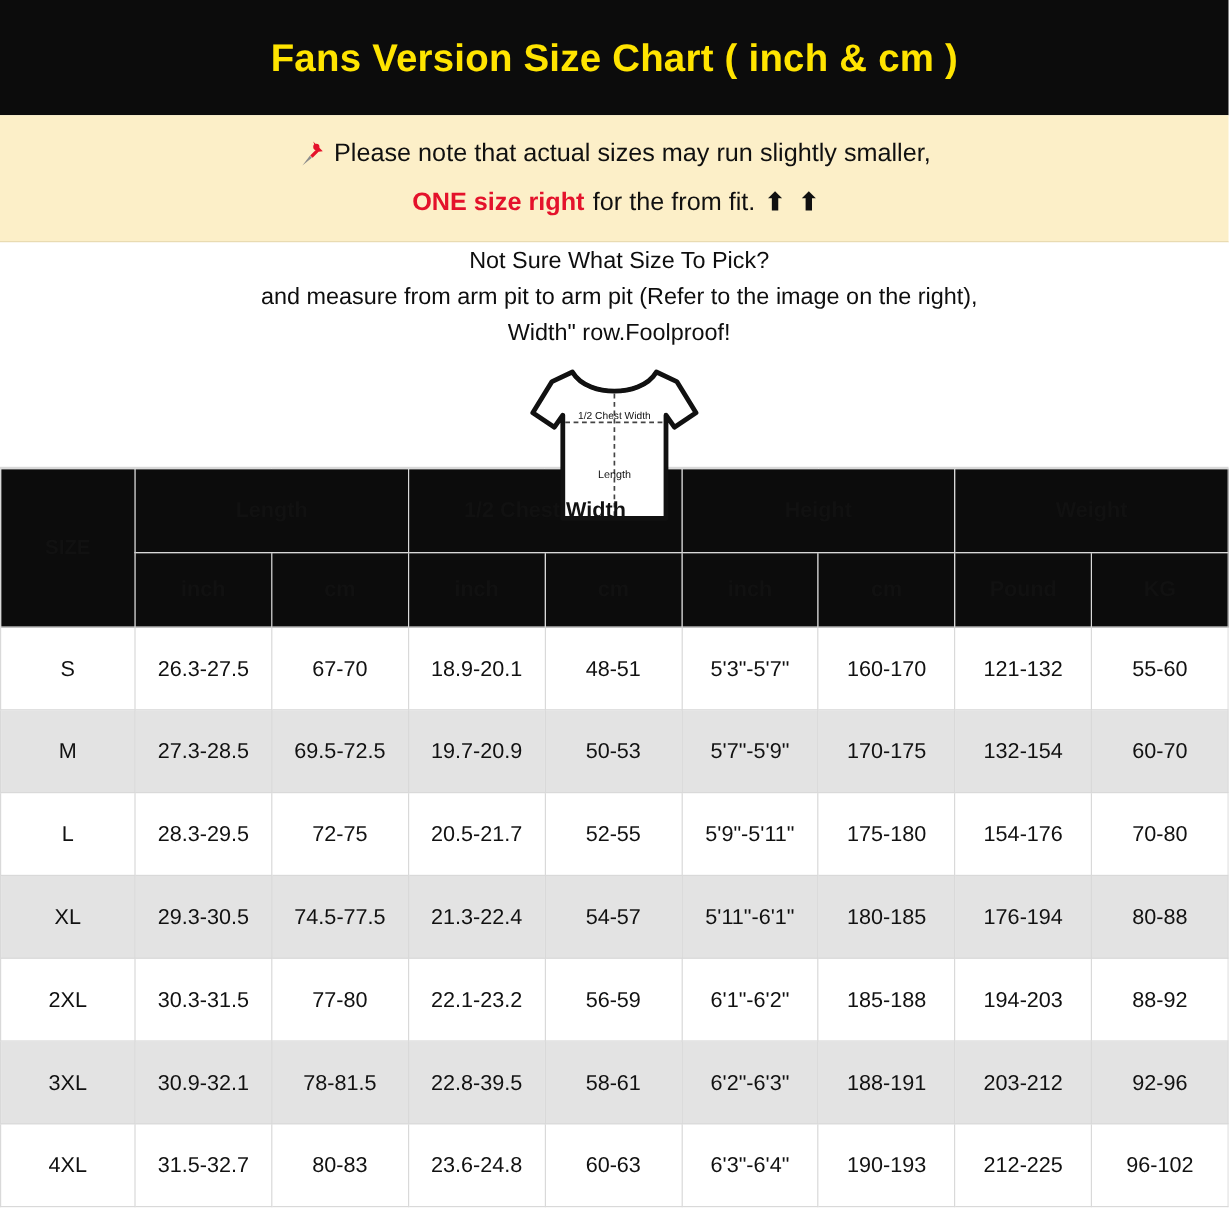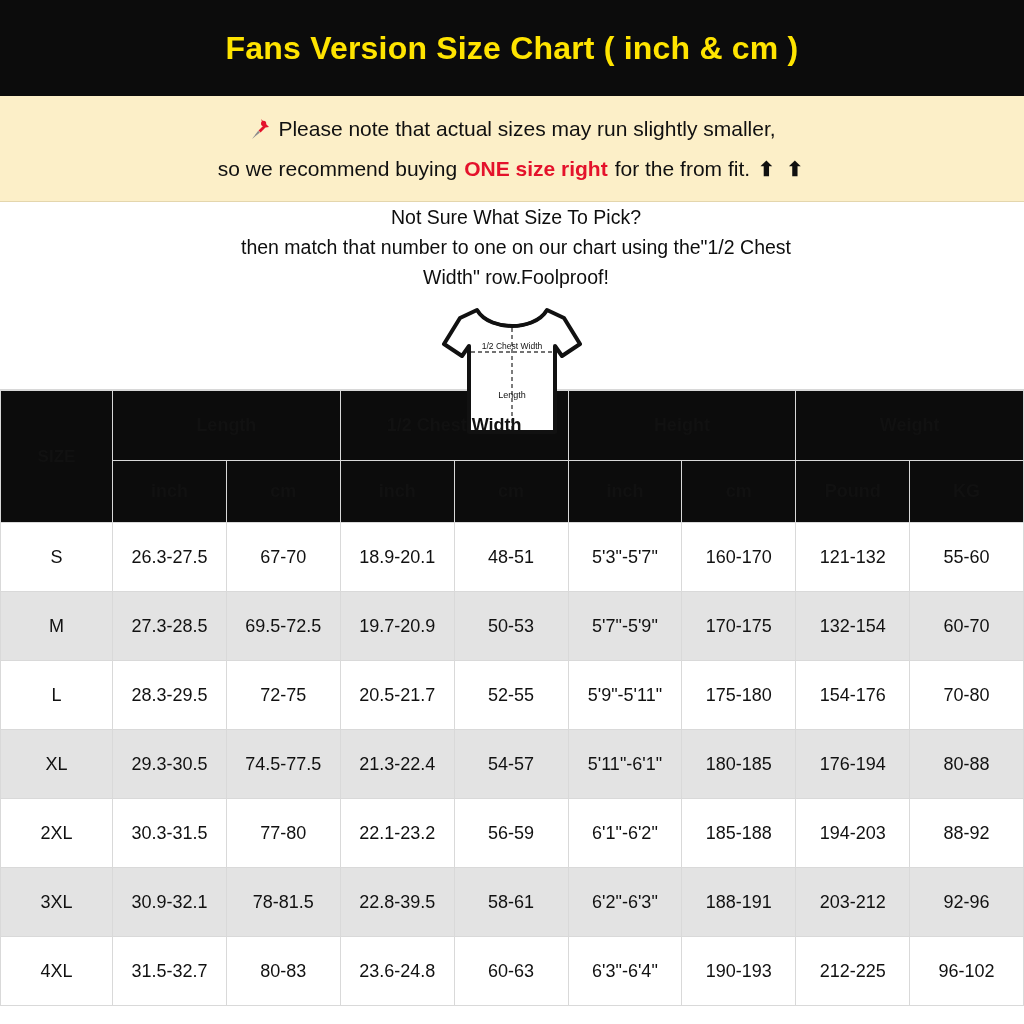--- a/index.html
+++ b/index.html
@@ -153,31 +153,30 @@
       <span class="pin-icon">
         <svg width="24" height="24" viewBox="0 0 24 24">
           <path d="M13 2 L21 10 L17.5 10.5 L12.5 15.5 L10.5 13.5 L15.5 8.5 L13 2 Z" fill="#e4122b"></path>
           <path d="M10.2 13.8 L11.9 15.5 L4 22 Z" fill="#8c8c8c"></path>
           <circle cx="15.6" cy="6.4" r="2.6" fill="#e4122b"></circle>
         </svg>
       </span>
       <span>Please note that actual sizes may run slightly smaller,</span>
     </div>
     <div class="notice-line">
-      <span>so we recommend buying</span>
       <span class="emph-red">ONE size right</span>
       <span>for the from fit.</span>
       <span class="arrows">⬆ ⬆</span>
     </div>
   </div>
 
   <div class="help-band">
     <div class="help-text">
       <div>Not Sure What Size To Pick?</div>
-      <div>then match that number to one on our chart using the"1/2 Chest</div>
+      <div>and measure from arm pit to arm pit (Refer to the image on the right),</div>
       <div>Width" row.Foolproof!</div>
     </div>
     <div class="tee-wrap">
       <svg width="180" height="160" viewBox="0 0 180 160">
 
         <path d="M55 18 L38 26 L22 52 L40 64 L47 54 L47 140 L133 140 L133 54 L140 64 L158 52 L142 26 L125 18
                  C118 30 102 34 90 34 C78 34 62 30 55 18 Z" fill="#ffffff" stroke="#111111" stroke-width="4" stroke-linejoin="round"></path>
 
         <path d="M55 18 C62 30 78 34 90 34 C102 34 118 30 125 18" fill="none" stroke="#111111" stroke-width="3"></path>
 

